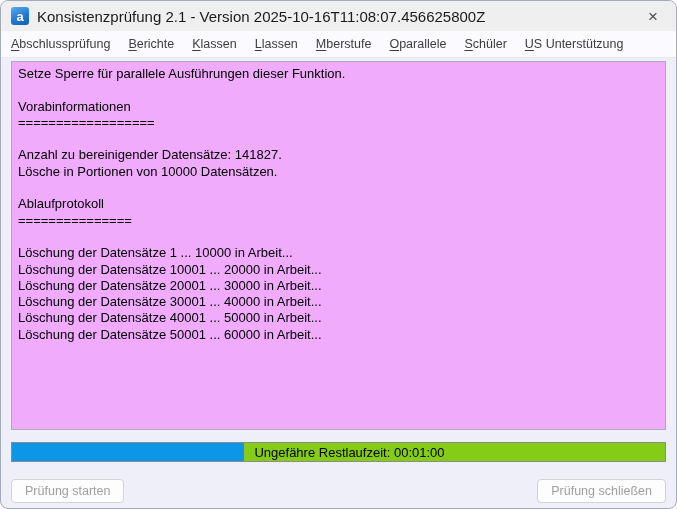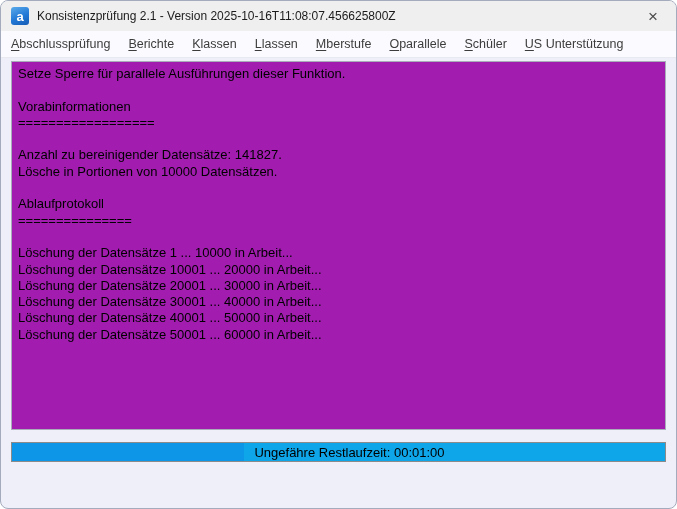--- a/index.html
+++ b/index.html
@@ -9,39 +9,39 @@
     background:#efeff9; display:flex; flex-direction:column;
   }
   
   .titlebar { height:30px; flex:0 0 auto; background:#f0efef; display:flex; align-items:center; padding-left:10px; }
   .app-icon {
     width:18px; height:18px; border-radius:3px; flex:0 0 auto;
     background:linear-gradient(155deg,#5aabea 0%, #2279d6 55%, #155cb4 100%);
     color:#fff; font-weight:bold; font-size:13px; line-height:1;
     display:flex; align-items:center; justify-content:center;
   }
-  .title { margin-left:8px; font-size:12px; color:#1b1b1b; white-space:nowrap; }
+  .title { margin-left:8px; font-size:15px; color:#1b1b1b; white-space:nowrap; }
   .close-btn { margin-left:auto; width:46px; height:30px; display:flex; align-items:center; justify-content:center;
     color:#4c4c4c; font-size:17px; line-height:1; }
   
   .menubar { height:26px; flex:0 0 auto; background:#fbfafe; border-bottom:1px solid #e9e9f1;
     display:flex; align-items:center; padding:0 1px; font-size:12.5px; color:#3c3c3c; }
   .menu-item { padding:0 9px; height:100%; display:flex; align-items:center; white-space:nowrap; }
   .menu-item .u { text-decoration:underline; text-underline-offset:2px; }
   
   .content { flex:1; padding:3px 10px 0; display:flex; flex-direction:column; }
   .log {
-    background:#a21caf; border:1px solid #a9adb9; height:369px; box-sizing:border-box;
+    background:#f0abfc; border:1px solid #a9adb9; height:369px; box-sizing:border-box;
     padding:4px 6px; font-size:13px; line-height:16.3px; color:#000;
     overflow:hidden; white-space:pre;
   }
   .log-line { min-height:16.3px; }
   
   .progress-wrap { margin-top:12px; height:20px; box-sizing:border-box;
-    border:1px solid #8b8b8b; background:#0ea5e9; display:flex; align-items:center; overflow:hidden; }
+    border:1px solid #8b8b8b; background:#84cc16; display:flex; align-items:center; overflow:hidden; }
   .progress-fill { height:100%; flex:0 0 auto; }
   .progress-label { margin-left:10px; font-size:13px; color:#000; white-space:nowrap; }
   
   .footer { margin-top:17px; display:flex; justify-content:space-between; align-items:center; }
   .btn {
     height:24px; box-sizing:border-box; padding:0 13px;
     background:#fdfdfd; border:1px solid #d3d3d8; border-radius:4px;
     font-size:12.5px; color:#a0a0a0; display:flex; align-items:center; white-space:nowrap;
   }
 </style>
@@ -93,15 +93,19 @@
 
   <div class="content">
 
     <div class="log"><div class="log-line">Setze Sperre für parallele Ausführungen dieser Funktion.</div><div class="log-line"></div><div class="log-line">Vorabinformationen</div><div class="log-line">==================</div><div class="log-line"></div><div class="log-line">Anzahl zu bereinigender Datensätze: 141827.</div><div class="log-line">Lösche in Portionen von 10000 Datensätzen.</div><div class="log-line"></div><div class="log-line">Ablaufprotokoll</div><div class="log-line">===============</div><div class="log-line"></div><div class="log-line">Löschung der Datensätze 1 ... 10000 in Arbeit...</div><div class="log-line">Löschung der Datensätze 10001 ... 20000 in Arbeit...</div><div class="log-line">Löschung der Datensätze 20001 ... 30000 in Arbeit...</div><div class="log-line">Löschung der Datensätze 30001 ... 40000 in Arbeit...</div><div class="log-line">Löschung der Datensätze 40001 ... 50000 in Arbeit...</div><div class="log-line">Löschung der Datensätze 50001 ... 60000 in Arbeit...</div></div>
 
     <div class="progress-wrap">
       <div class="progress-fill" style="width: 35.6%; background: rgb(13, 149, 232);"></div>
       <div class="progress-label">Ungefähre Restlaufzeit: 00:01:00</div>
     </div>
 
+    <div class="footer">
+      <div class="btn">Prüfung starten</div>
+      <div class="btn">Prüfung schließen</div>
+    </div>
 
   </div>
 </div>
 
 </body></html>

